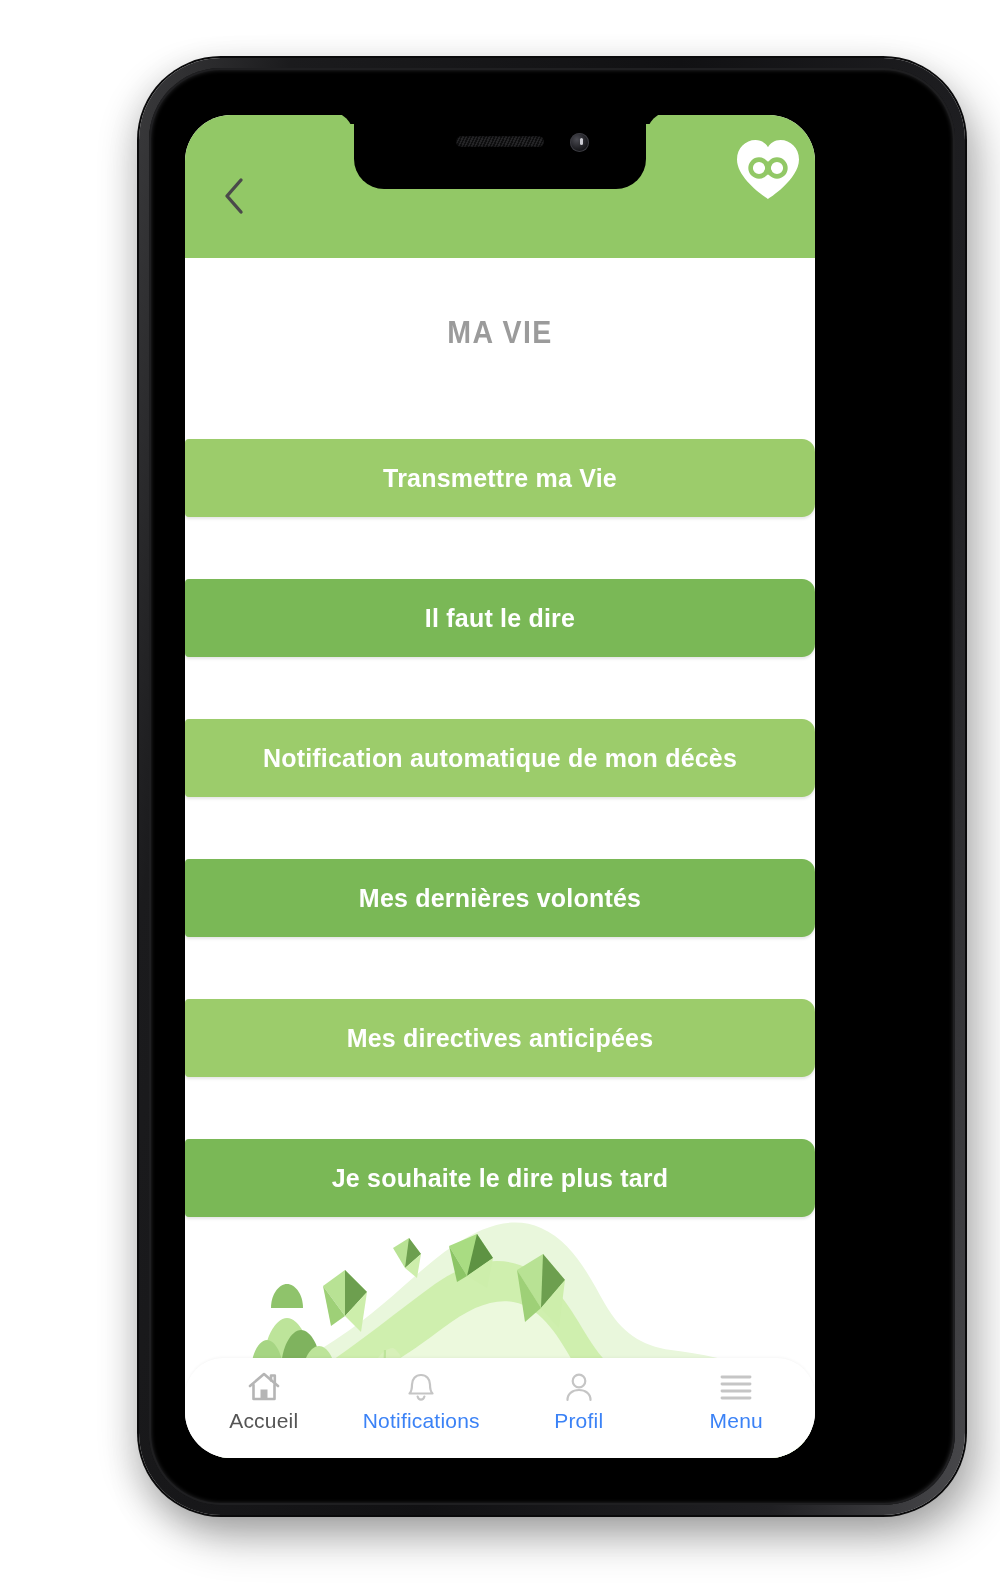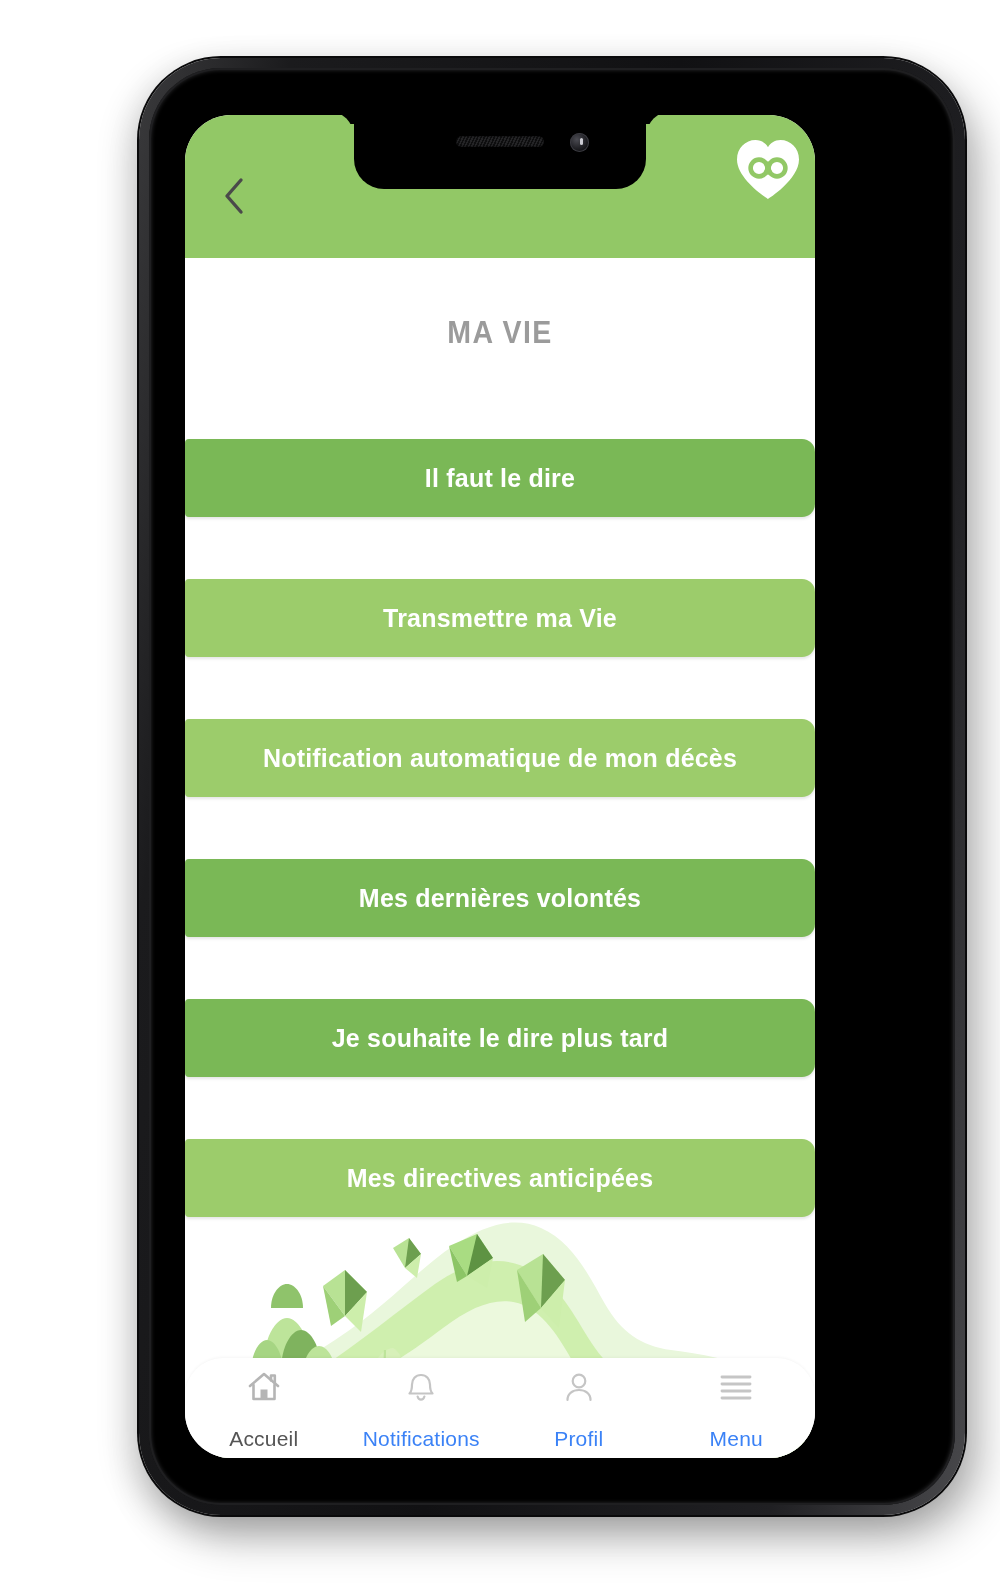--- a/index.html
+++ b/index.html
@@ -148,21 +148,21 @@
     border-radius:38px 38px 0 0;
     display:flex;
     align-items:flex-start;
     z-index:5;
     box-shadow:0 -1px 3px rgba(0,0,0,.04);
   }
   .nav-item {
     flex:1;
     padding-top:12px;
     display:flex; flex-direction:column;
-    align-items:center; gap:23px;
+    align-items:center; gap:5px;
     cursor:pointer;
   }
   .nav-icon { height:34px; display:flex; align-items:center; justify-content:center; }
   .nav-label {
     font-size:21px;
     font-family:"Liberation Sans Narrow","Liberation Sans",sans-serif;
     color:#3b82f6;
     letter-spacing:.2px;
   }
   .nav-item.active .nav-label { color:#555555; }
@@ -197,26 +197,26 @@
           <circle cx="44" cy="33" r="8.4"></circle>
           <path d="M32.6 27.6 C35 30 35 36 37.4 38.4"></path>
           <path d="M32.6 38.4 C35 36 35 30 37.4 27.6"></path>
         </g>
       </svg>
     </div>
 
     <div id="page-title">MA VIE</div>
 
     <div id="menu-list">
+      <button class="menu-button tone-light">Transmettre ma Vie</button>
       <button class="menu-button tone-dark">Il faut le dire</button>
-      <button class="menu-button tone-light">Transmettre ma Vie</button>
       <button class="menu-button tone-light">Notification automatique de mon décès</button>
       <button class="menu-button tone-dark">Mes dernières volontés</button>
+      <button class="menu-button tone-light">Mes directives anticipées</button>
       <button class="menu-button tone-dark">Je souhaite le dire plus tard</button>
-      <button class="menu-button tone-light">Mes directives anticipées</button>
     </div>
 
     <svg id="landscape" viewBox="0 0 630 300" preserveAspectRatio="none" aria-hidden="true">
 
       <path d="M30 300 L30 248 C70 232 110 208 150 182 C200 150 232 112 268 88
                C300 66 330 58 356 70 C388 84 404 118 420 146
                C436 174 456 188 486 192 C520 196 560 204 596 222
                C610 229 620 240 626 252 L626 300 Z" fill="#e9f7dc"></path>
 
       <path d="M56 300 C70 266 96 236 130 214 C176 184 214 152 250 126

